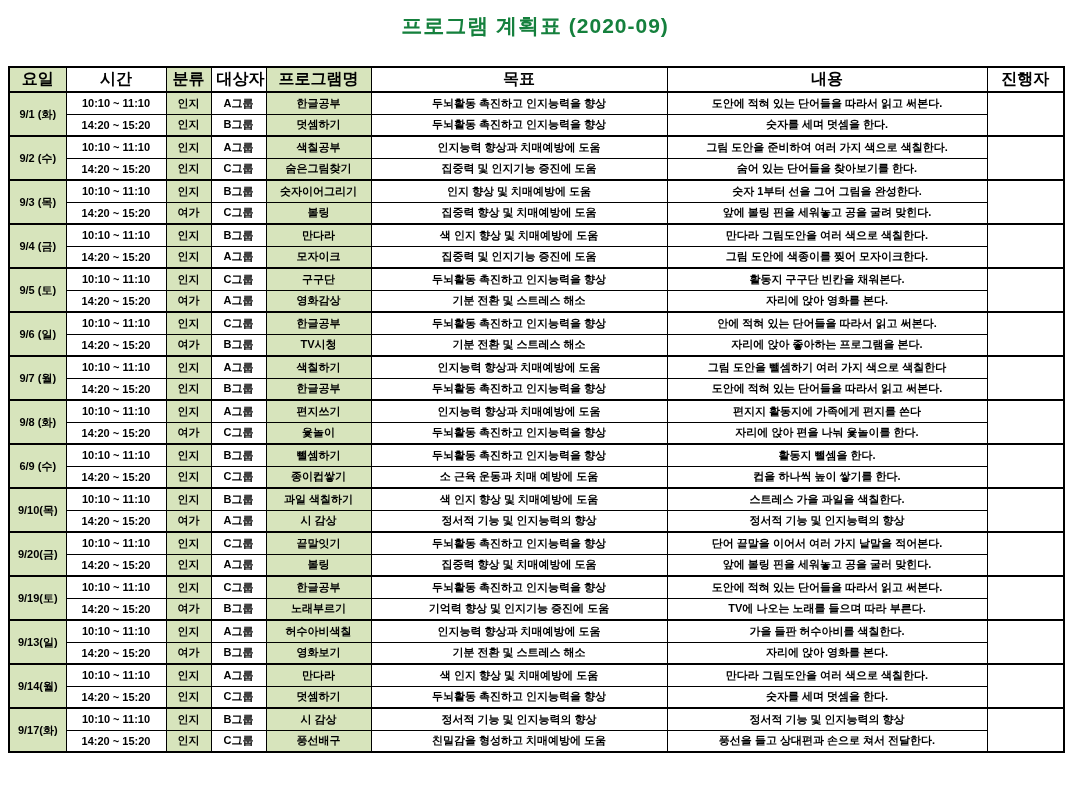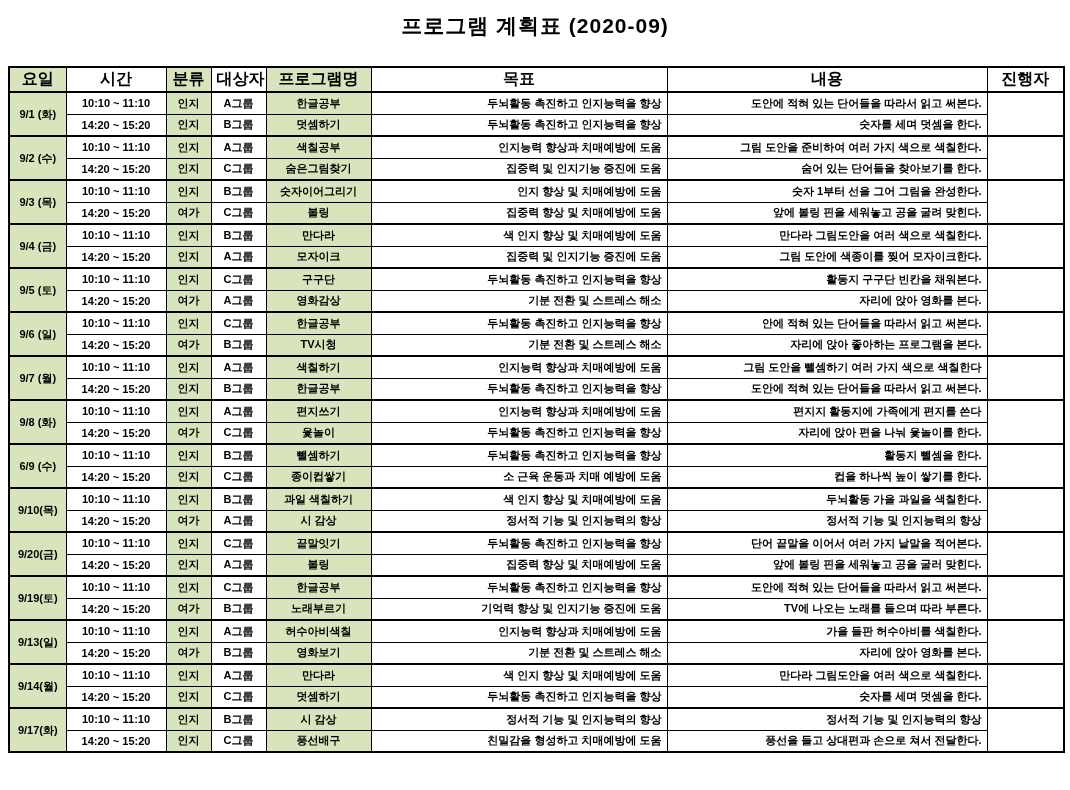--- a/index.html
+++ b/index.html
@@ -11,21 +11,21 @@
   .page {
     width: 1070px;
     height: 790px;
     overflow: hidden;
   }
   .doc-title {
     text-align: center;
     font: bold 21px "Liberation Sans", sans-serif;
     letter-spacing: 1px;
     margin: 12px 0 26px 0;
-    color: #000000;
+    color: #15803d;
   }
   table.schedule {
     border-collapse: collapse;
     table-layout: fixed;
     width: 1055px;
     margin-left: 8px;
     border: 2px solid #000;
   }
   col.c-day  { width: 57px;  }
   col.c-time { width: 100px; }
@@ -50,21 +50,21 @@
   }
   .schedule thead th {
     height: 25px;
     font-size: 16px;
     border-bottom: 2px solid #000;
   }
   .schedule tr.group-first td {
     border-top: 2px solid #000;
   }
   .schedule .green { background: #d7e4bc; }
-  .schedule .left  { text-align: right; margin-left: 40px; }
+  .schedule .left  { text-align: center; margin-left: 40px; }
 </style>
 </head>
 <body>
 
 <div class="page">
   <h1 class="doc-title">프로그램 계획표 (2020-09)</h1>
   <table class="schedule">
     <colgroup>
       <col class="c-day">
         <col class="c-time">
@@ -250,21 +250,21 @@
           <td class="left">소 근육 운동과 치매 예방에 도움</td>
           <td class="left">컵을 하나씩 높이 쌓기를  한다.</td>
         </tr>
         <tr class="group-first">
           <td class="green" rowspan="2">9/10(목)</td>
           <td>10:10 ~ 11:10</td>
           <td class="green">인지</td>
           <td>B그룹</td>
           <td class="green">과일 색칠하기</td>
           <td class="left">색 인지 향상 및 치매예방에 도움</td>
-          <td class="left">두뇌활동 가을 과일을 색칠한다.</td>
+          <td class="left">스트레스 가을 과일을 색칠한다.</td>
           <td rowspan="2"></td>
         </tr>
         <tr>
           <td>14:20 ~ 15:20</td>
           <td class="green">여가</td>
           <td>A그룹</td>
           <td class="green">시 감상</td>
           <td class="left">정서적 기능 및 인지능력의 향상</td>
           <td class="left">정서적 기능 및 인지능력의 향상</td>
         </tr>

